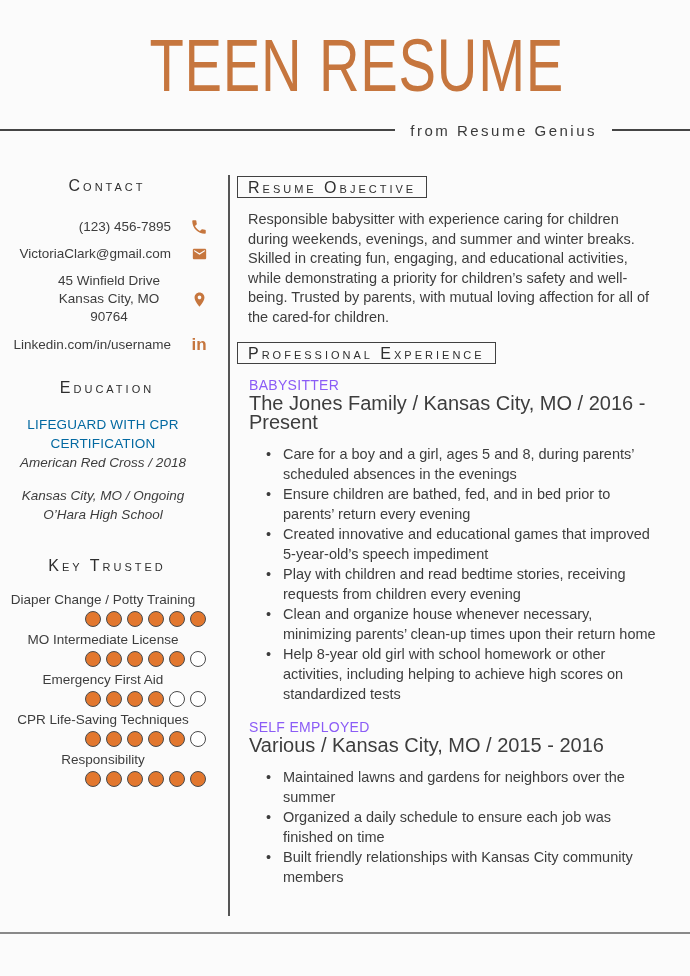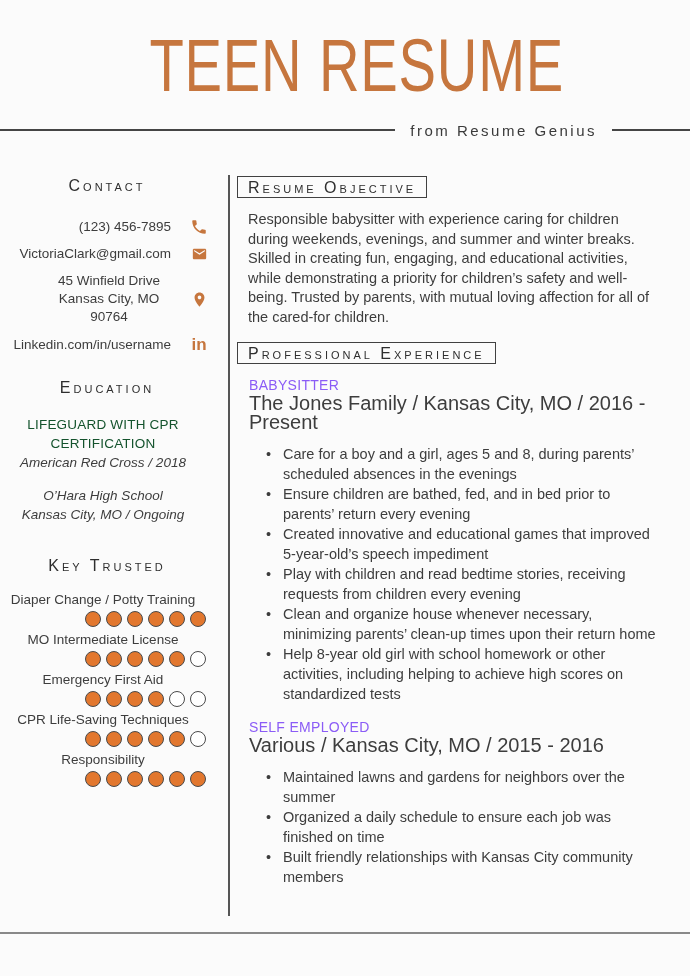--- a/index.html
+++ b/index.html
@@ -39,21 +39,21 @@
   .side-heading.contact{margin-bottom:24px;}
   .side-heading.edu{margin-top:25px;margin-bottom:19px;}
   .side-heading.skills{margin-top:33px;margin-bottom:16px;}
   .contact-row{display:flex;justify-content:flex-end;align-items:center;margin-bottom:9px;padding-left:47px;}
   .contact-text{font-size:13.5px;line-height:18px;max-width:165px;}
   .contact-icon{width:30px;margin-left:13px;display:flex;justify-content:center;align-items:center;flex:0 0 30px;}
   .contact-icon svg{display:block;}
   .linkedin-glyph{font-size:17px;font-weight:700;color:var(--accent);line-height:18px;}
   .edu-entry{margin-right:8px;}
   .edu-entry.school{margin-top:14px;}
-  .edu-title{font-size:13.5px;line-height:19px;color:#14532d;letter-spacing:.2px;}
+  .edu-title{font-size:13.5px;line-height:19px;color:#0369a1;letter-spacing:.2px;}
   .edu-sub{font-style:italic;font-size:13.5px;line-height:19px;}
   .skill{margin-right:8px;margin-bottom:2px;}
   .skill-label{font-size:13.5px;line-height:20px;}
   .skill-dots{display:flex;justify-content:flex-end;gap:5px;height:17px;margin-top:1px;}
   .dot{width:14px;height:14px;border:1.5px solid var(--dot_border);border-radius:50%;background:#fff;box-sizing:content-box;}
   .dot.filled{background:var(--dot_fill);}
   
   .v-divider{position:absolute;left:228px;top:175px;width:1.5px;height:741px;background:#555;}
   .page-bottom-line{position:absolute;left:0;top:932px;width:100%;height:2px;background:#898989;}
   
@@ -124,22 +124,22 @@
           <span class="linkedin-glyph">in</span>
         </span>
     </div>
 
     <div class="side-heading edu">Education</div>
     <div class="edu-entry">
       <div class="edu-title">LIFEGUARD WITH CPR CERTIFICATION</div>
       <div class="edu-sub">American Red Cross / 2018</div>
     </div>
     <div class="edu-entry school">
+      <div class="edu-sub">Kansas City, MO / Ongoing</div>
       <div class="edu-sub">O’Hara High School</div>
-      <div class="edu-sub">Kansas City, MO / Ongoing</div>
     </div>
 
     <div class="side-heading skills">Key Trusted</div>
 
     <div class="skill">
       <div class="skill-label">Diaper Change / Potty Training</div>
       <div class="skill-dots">
           <span class="dot filled"></span>
           <span class="dot filled"></span>
           <span class="dot filled"></span>

